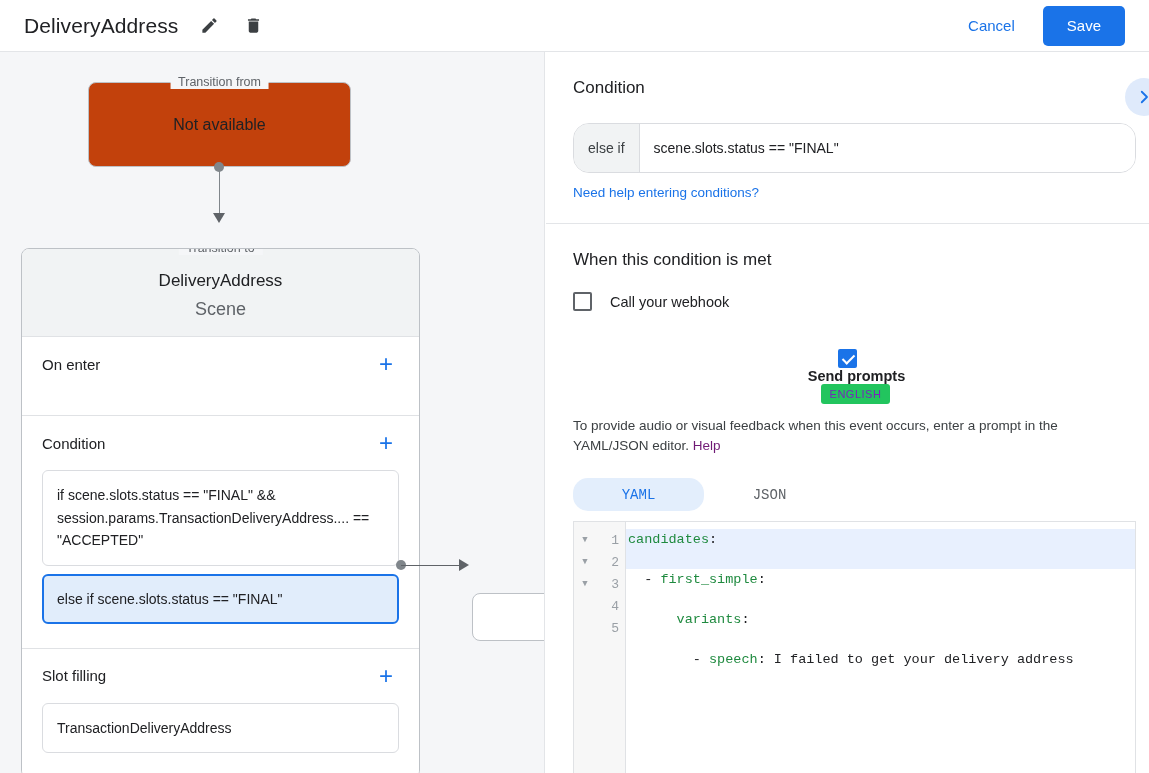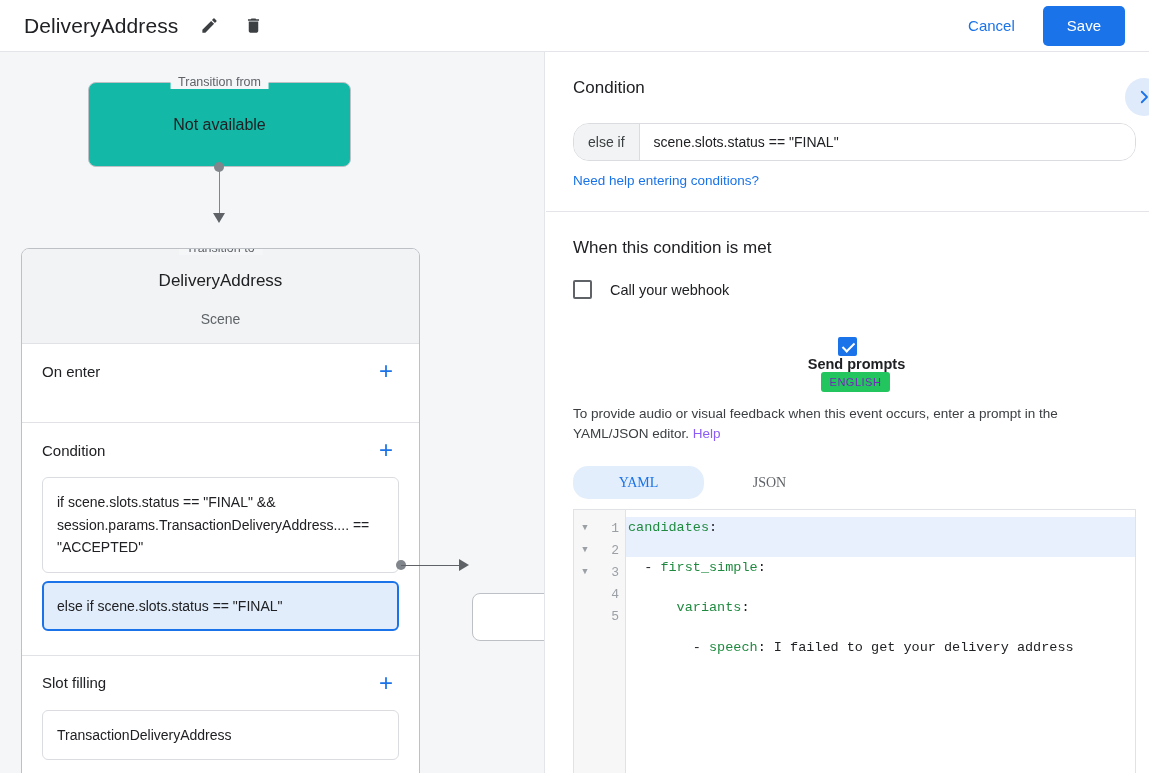--- a/index.html
+++ b/index.html
@@ -60,21 +60,21 @@
     background: #f5f6f8;
     border-right: 1px solid #e3e5e8;
     overflow: hidden;
   }
 
   
   .fieldset {
     position: absolute;
     border: 1px solid #bdc1c6;
     border-radius: 8px;
-    background: #14b8a6;
+    background: #c2410c;
   }
   .fieldset > .legend {
     position: absolute;
     top: -8px; left: 50%;
     transform: translateX(-50%);
     background: #f5f6f8;
     padding: 0 8px;
     font-size: 12.5px;
     color: #5f6368;
     white-space: nowrap;
@@ -140,21 +140,21 @@
     z-index: 3;
     white-space: nowrap;
   }
   .scene-head {
     background: #f1f3f4;
     padding: 22px 0 16px;
     text-align: center;
     border-bottom: 1px solid #e0e2e5;
   }
   .scene-head .scene-name { font-size: 17px; color: #202124; }
-  .scene-head .scene-sub { font-size: 14px; color: #5f6368; margin-top: 20px; }
+  .scene-head .scene-sub { font-size: 18px; color: #5f6368; margin-top: 8px; }
 
   .section {
     padding: 0 20px 24px;
     border-bottom: 1px solid #e0e2e5;
     background: #fff;
   }
   .section:last-child { border-bottom: none; }
   .section-head {
     display: flex; align-items: center; justify-content: space-between;
     height: 54px;
@@ -207,21 +207,21 @@
   .rp-section { padding: 0 27px; }
   .rp-title {
     font-size: 17px; color: #202124;
     padding-top: 26px;
   }
   .cond-row {
     display: flex;
     margin-top: 25px;
     border: 1px solid #dadce0;
     border-radius: 16px;
-    height: 38px;
+    height: 50px;
     overflow: hidden;
     width: 563px;
   }
   .cond-op {
     background: #f1f3f4;
     border-right: 1px solid #dadce0;
     display: flex; align-items: center;
     padding: 0 14px;
     font-size: 14px; color: #3c4043;
     white-space: nowrap;
@@ -299,33 +299,33 @@
     padding: 4px 9px;
     border-radius: 3px;
   }
   .helper-text {
     margin-top: 12px;
     font-size: 13.5px;
     color: #3c4043;
     line-height: 20px;
     max-width: 553px;
   }
-  .helper-text a { color: #8b5cf6; text-decoration: none; cursor: pointer; }
+  .helper-text a { color: #701a75; text-decoration: none; cursor: pointer; }
 
   .tabs {
     display: flex;
     margin-top: 22px;
   }
   .tab {
     width: 131px; height: 33px;
     display: flex; align-items: center; justify-content: center;
     font-size: 14px;
     color: #5f6368;
     cursor: pointer;
-    font-family: Liberation Serif, serif;
+    font-family: Liberation Mono, monospace;
     border-radius: 15px;
   }
   .tab.active {
     background: #e3eefc;
     color: #1a73e8;
   }
 
   
   .editor {
     margin-top: 10px;

